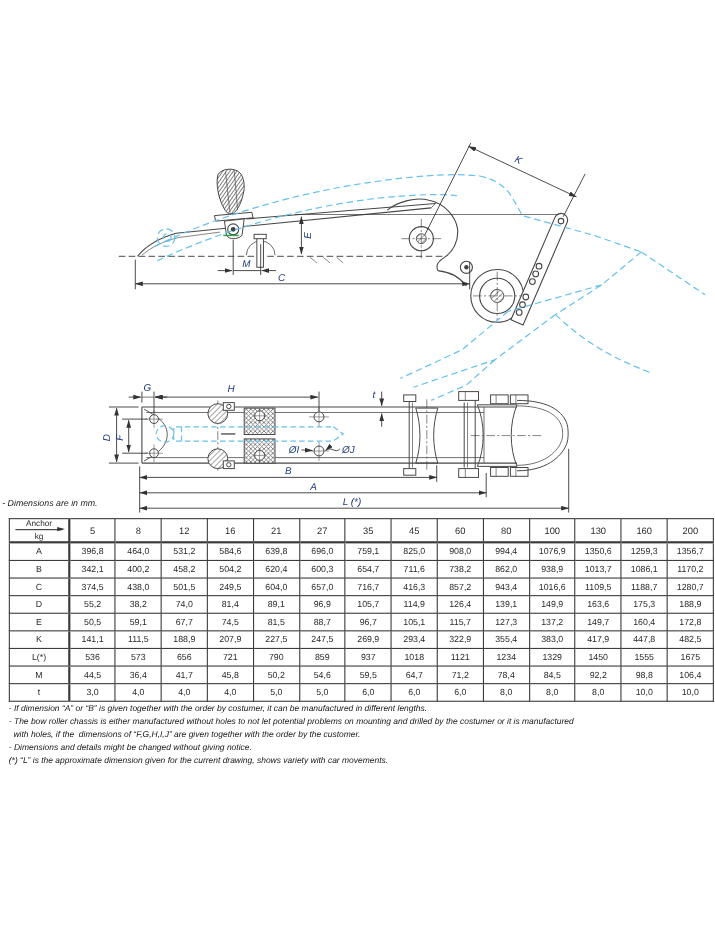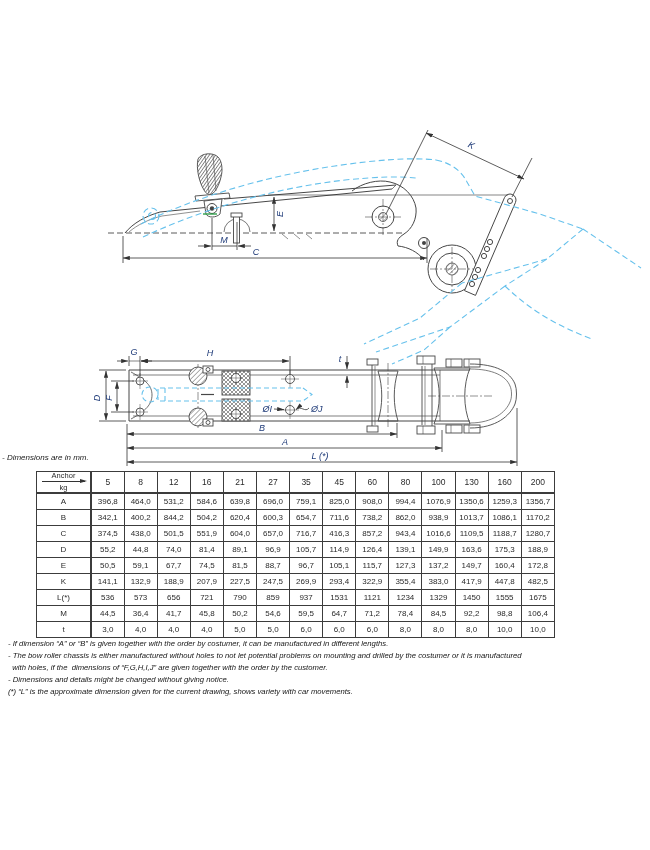--- a/index.html
+++ b/index.html
@@ -2,21 +2,21 @@
 <html><head>
 <meta charset="utf-8">
 <style>
   html,body{margin:0;padding:0;background:#e8e8e8;}
   .sheet{position:relative;width:650px;height:850px;background:#ffffff;overflow:hidden;
          font-family:"Liberation Sans",sans-serif;}
   svg text{font-family:"Liberation Sans",sans-serif;}
   .dimlabel{font-size:9px;font-style:italic;fill:#1e3a78;}
   .dimnote{position:absolute;left:2px;top:453px;font-size:8px;font-style:italic;color:#222;}
   .tblwrap{position:absolute;left:8px;top:471px;width:641px;}
-  table.dims{border-collapse:collapse;width:519px;table-layout:fixed;margin-left:28px;}
+  table.dims{border-collapse:collapse;width:641px;table-layout:fixed;}
   table.dims th,table.dims td{border:1px solid #3c3c3c;text-align:center;vertical-align:middle;
       font-size:8px;color:#2a2a2a;padding:0;height:15px;line-height:15px;font-weight:normal;
       white-space:nowrap;overflow:hidden;}
   table.dims thead th{height:19px;font-size:8.5px;border-bottom:2px solid #3c3c3c;}
   table.dims .corner{width:53px;border-right:2px solid #3c3c3c;}
   table.dims tbody th{border-right:2px solid #3c3c3c;}
   .anchor-cell{display:flex;flex-direction:column;justify-content:center;padding:0 3px;}
   .anchor-cell .lab{font-size:7.5px;line-height:8px;}
   .arrowline{position:relative;height:0;border-bottom:1px solid #333;margin:1px 2px 2px 2px;}
   .arrowline::after{content:"";position:absolute;right:-2px;top:-2.5px;width:0;height:0;
@@ -355,54 +355,54 @@
             <td>994,4</td>
             <td>1076,9</td>
             <td>1350,6</td>
             <td>1259,3</td>
             <td>1356,7</td>
           </tr>
           <tr>
             <th>B</th>
             <td>342,1</td>
             <td>400,2</td>
-            <td>844,2</td>
+            <td>458,2</td>
             <td>504,2</td>
             <td>620,4</td>
             <td>600,3</td>
             <td>654,7</td>
             <td>711,6</td>
             <td>738,2</td>
             <td>862,0</td>
             <td>938,9</td>
             <td>1013,7</td>
             <td>1086,1</td>
             <td>1170,2</td>
           </tr>
           <tr>
             <th>C</th>
             <td>374,5</td>
             <td>438,0</td>
             <td>501,5</td>
-            <td>551,9</td>
+            <td>249,5</td>
             <td>604,0</td>
             <td>657,0</td>
             <td>716,7</td>
             <td>416,3</td>
             <td>857,2</td>
             <td>943,4</td>
             <td>1016,6</td>
             <td>1109,5</td>
             <td>1188,7</td>
             <td>1280,7</td>
           </tr>
           <tr>
             <th>D</th>
             <td>55,2</td>
-            <td>44,8</td>
+            <td>38,2</td>
             <td>74,0</td>
             <td>81,4</td>
             <td>89,1</td>
             <td>96,9</td>
             <td>105,7</td>
             <td>114,9</td>
             <td>126,4</td>
             <td>139,1</td>
             <td>149,9</td>
             <td>163,6</td>
@@ -422,21 +422,21 @@
             <td>115,7</td>
             <td>127,3</td>
             <td>137,2</td>
             <td>149,7</td>
             <td>160,4</td>
             <td>172,8</td>
           </tr>
           <tr>
             <th>K</th>
             <td>141,1</td>
-            <td>132,9</td>
+            <td>111,5</td>
             <td>188,9</td>
             <td>207,9</td>
             <td>227,5</td>
             <td>247,5</td>
             <td>269,9</td>
             <td>293,4</td>
             <td>322,9</td>
             <td>355,4</td>
             <td>383,0</td>
             <td>417,9</td>
@@ -445,21 +445,21 @@
           </tr>
           <tr>
             <th>L(*)</th>
             <td>536</td>
             <td>573</td>
             <td>656</td>
             <td>721</td>
             <td>790</td>
             <td>859</td>
             <td>937</td>
-            <td>1531</td>
+            <td>1018</td>
             <td>1121</td>
             <td>1234</td>
             <td>1329</td>
             <td>1450</td>
             <td>1555</td>
             <td>1675</td>
           </tr>
           <tr>
             <th>M</th>
             <td>44,5</td>

